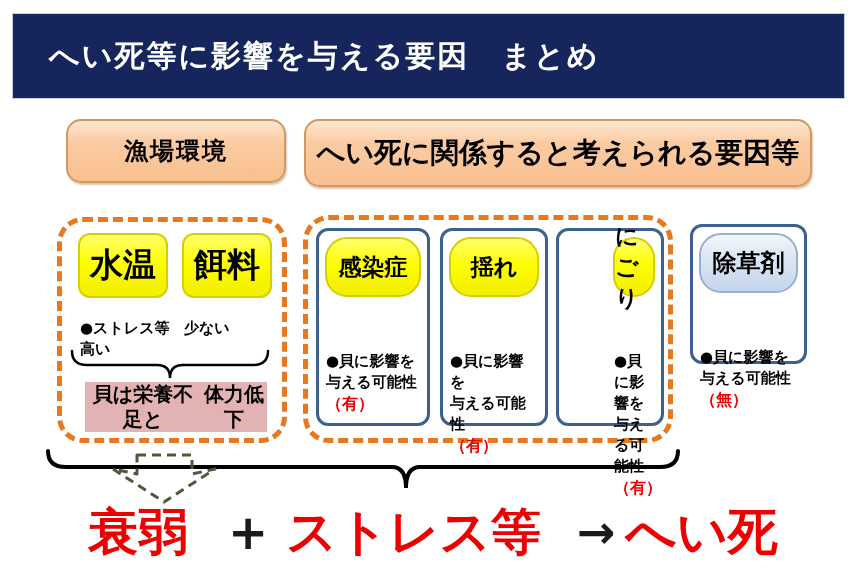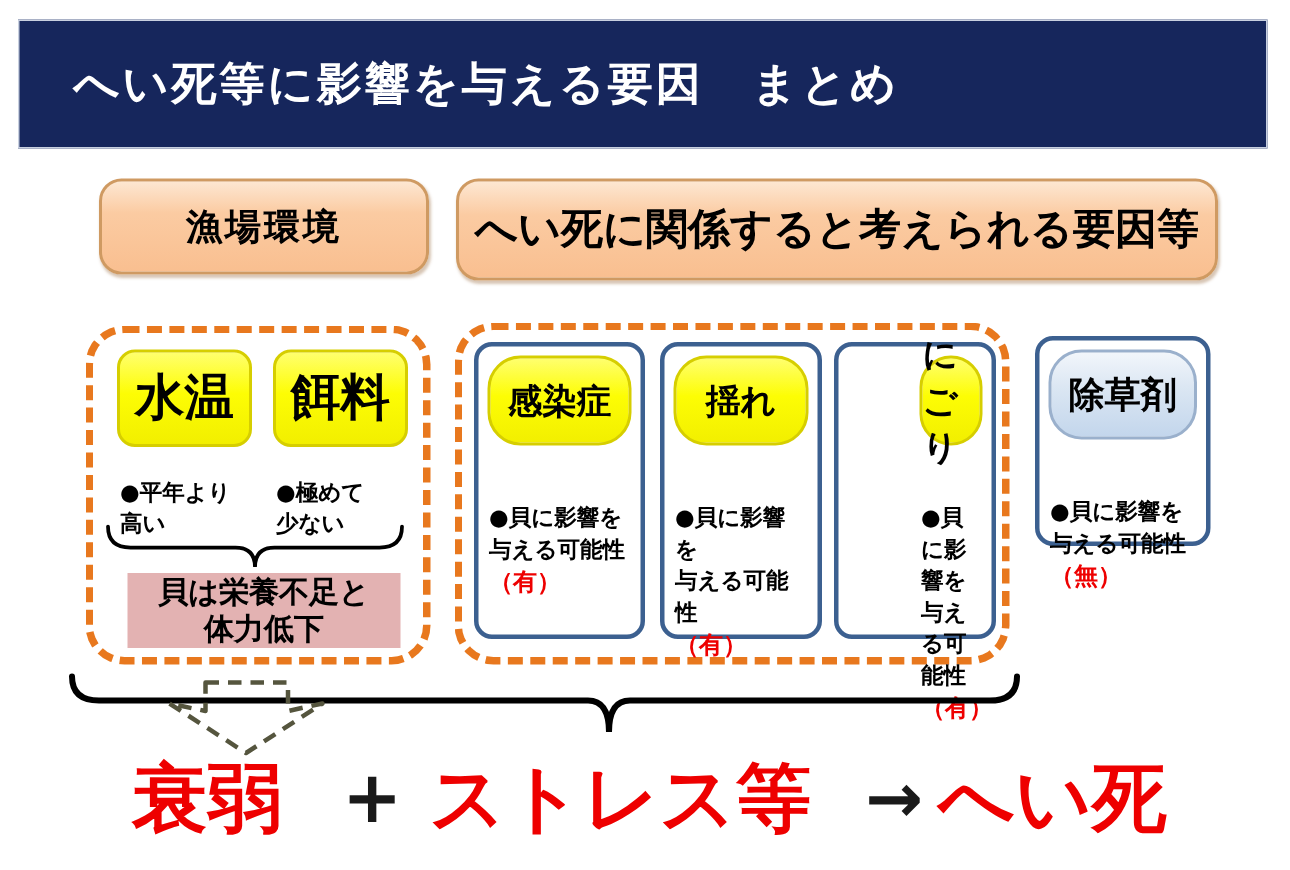--- a/index.html
+++ b/index.html
@@ -43,21 +43,21 @@
   .tag-feed{left:182px;top:233px;width:90px;height:65px;}
   
   .note{
     position:absolute;font-size:15px;font-weight:bold;line-height:21px;color:#000;
   }
   .note-water{left:80px;top:318px;width:100px;}
   .note-feed{left:184px;top:318px;width:100px;}
   
   .pink-box{
     position:absolute;left:85px;top:382px;width:182px;height:50px;
-    background:#e3b2b2;display:flex;flex-direction:column;
+    background:#e3b2b2;display:flex;flex-direction:row;
     align-items:center;justify-content:center;
     font-size:20px;font-weight:bold;line-height:25px;color:#000;text-align:center;
   }
   
   .card{
     position:absolute;box-sizing:border-box;background:#ffffff;
     border:3px solid #3c6090;border-radius:12px;
   }
   .card-1{left:316px;top:228px;width:114px;height:198px;}
   .card-2{left:440px;top:228px;width:108px;height:198px;}
@@ -68,21 +68,21 @@
     display:flex;align-items:center;justify-content:center;
     font-weight:bold;font-size:23px;color:#000;
     background:linear-gradient(180deg,#ffff6e 0%,#fdfd04 45%,#f2ef00 100%);
     border:2px solid #d6ce00;
   }
   .card-head.blue{
     background:linear-gradient(180deg,#f2f6fb 0%,#dce7f3 40%,#c3d6ec 100%);
     border:2px solid #9ab0cc;font-size:24px;
   }
   .card-body{
-    margin-top:38px;padding:0 7px;font-size:15px;font-weight:bold;line-height:21px;color:#000;
+    margin-top:54px;padding:0 7px;font-size:15px;font-weight:bold;line-height:21px;color:#000;
   }
   .verdict{color:#ee0000;font-size:16px;}
   
   .overlay{position:absolute;left:0;top:0;pointer-events:none;}
   
   .formula{
     position:absolute;left:88px;top:500px;height:64px;
     display:flex;align-items:center;font-weight:bold;white-space:nowrap;
   }
   .formula .red{color:#ee0000;font-size:50px;}
@@ -108,25 +108,24 @@
   <div class="dashed-group env-group"></div>
 
   <div class="yellow-tag tag-water">
     <span>水温</span>
   </div>
   <div class="yellow-tag tag-feed">
     <span>餌料</span>
   </div>
 
   <div class="note note-water">
-    <div>●平年より</div>
+    <div>●ストレス等</div>
     <div>高い</div>
   </div>
   <div class="note note-feed">
-    <div>●極めて</div>
     <div>少ない</div>
   </div>
 
   <div class="pink-box">
     <div>貝は栄養不足と</div>
     <div>体力低下</div>
   </div>
 
   <div class="dashed-group factor-group"></div>
 

